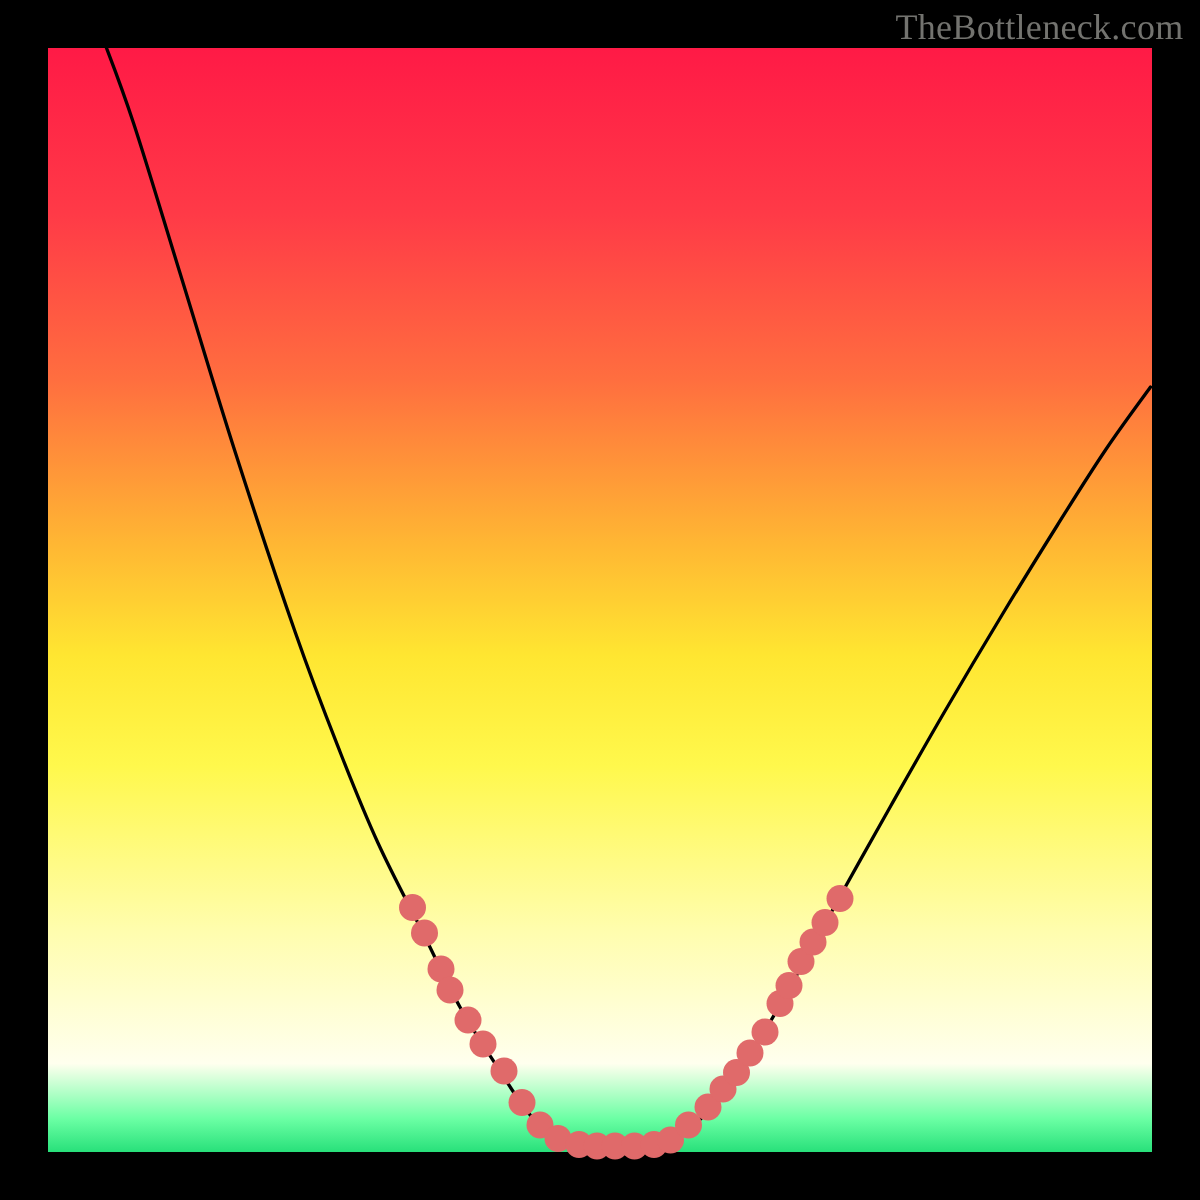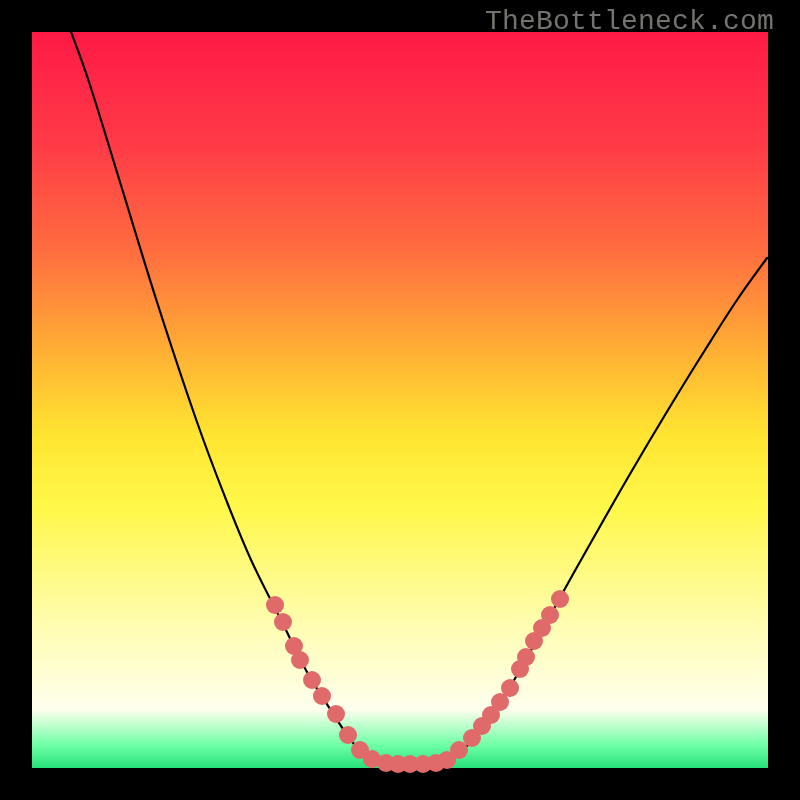--- a/index.html
+++ b/index.html
@@ -31,23 +31,23 @@
       #fff84c 65%,
       #fffdae 80%,
       #ffffee 92%,
       #6bffa4 97%,
       #28e07a 100%
     );
   }
   .watermark {
     position: absolute;
     top: 6px;
-    right: 26px;
-    font-family: Liberation Mono, monospace;
-    font-size: 28px;
+    right: 11px;
+    font-family: Liberation Serif, serif;
+    font-size: 24px;
     font-weight: 500;
     color: #73736f;
     letter-spacing: 0.2px;
   }
   svg.overlay {
     position: absolute;
     left: 32px;
     top: 32px;
     width: 736px;
     height: 736px;

